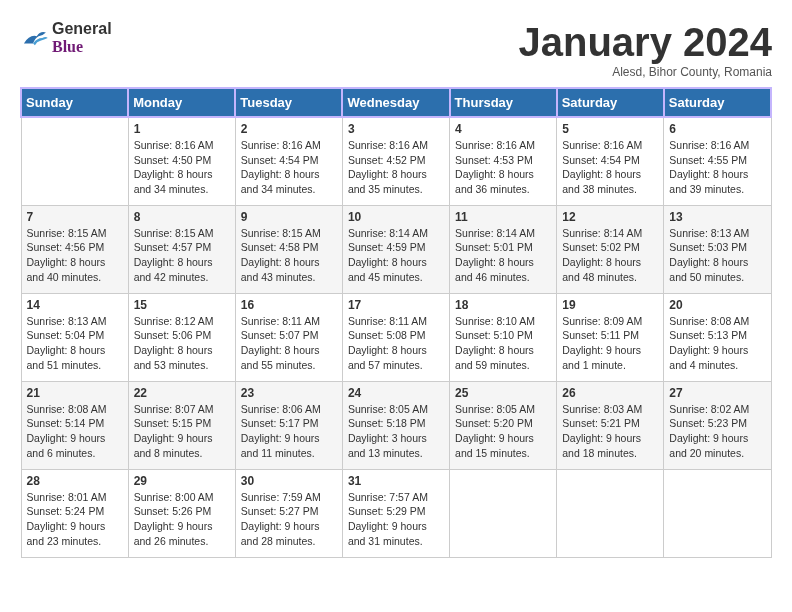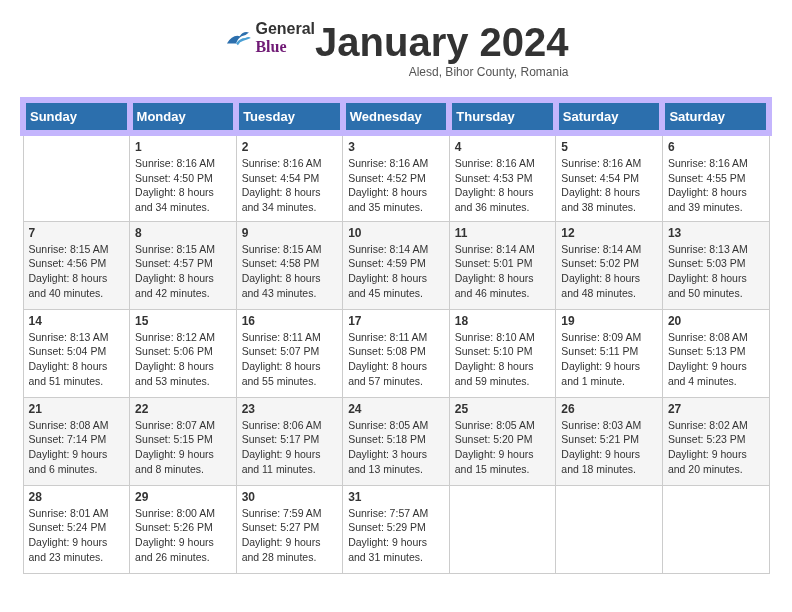--- a/index.html
+++ b/index.html
@@ -5,23 +5,23 @@
     * { margin: 0; padding: 0; box-sizing: border-box; }
     body {
       font-family: Arial, sans-serif;
       background: #fff;
       width: 792px;
       min-height: 612px;
       padding: 20px;
     }
     .header {
       display: flex;
-      justify-content: center;
+      justify-content: space-between;
       align-items: flex-start;
-      margin-bottom: 18px;
+      margin-bottom: 8px;
     }
     .logo {
       display: flex;
       align-items: center;
       gap: 4px;
     }
     .logo-bird {
       width: 28px;
       height: 22px;
     }
@@ -42,21 +42,21 @@
       border-collapse: collapse;
       table-layout: fixed;
     }
     th {
       background-color: #2c6fad;
       color: #fff;
       font-size: 13px;
       font-weight: bold;
       padding: 6px 4px;
       text-align: left;
-      border: 6px solid #c4b5fd;
+      border: 2px solid #c4b5fd;
     }
     td {
       border: 1px solid #ccc;
       vertical-align: top;
       padding: 4px 5px;
       font-size: 10.5px;
       color: #333;
       height: 88px;
     }
     .day-num {
@@ -237,21 +237,21 @@
         <span class="day-num">20</span>
         <span class="cell-line">Sunrise: 8:08 AM</span>
         <span class="cell-line">Sunset: 5:13 PM</span>
         <span class="cell-line">Daylight: 9 hours and 4 minutes.</span>
       </td>
       </tr>
       <tr>
         <td>
         <span class="day-num">21</span>
         <span class="cell-line">Sunrise: 8:08 AM</span>
-        <span class="cell-line">Sunset: 7:14 PM</span>
+        <span class="cell-line">Sunset: 5:14 PM</span>
         <span class="cell-line">Daylight: 9 hours and 6 minutes.</span>
       </td>
         <td>
         <span class="day-num">22</span>
         <span class="cell-line">Sunrise: 8:07 AM</span>
         <span class="cell-line">Sunset: 5:15 PM</span>
         <span class="cell-line">Daylight: 9 hours and 8 minutes.</span>
       </td>
         <td>
         <span class="day-num">23</span>

